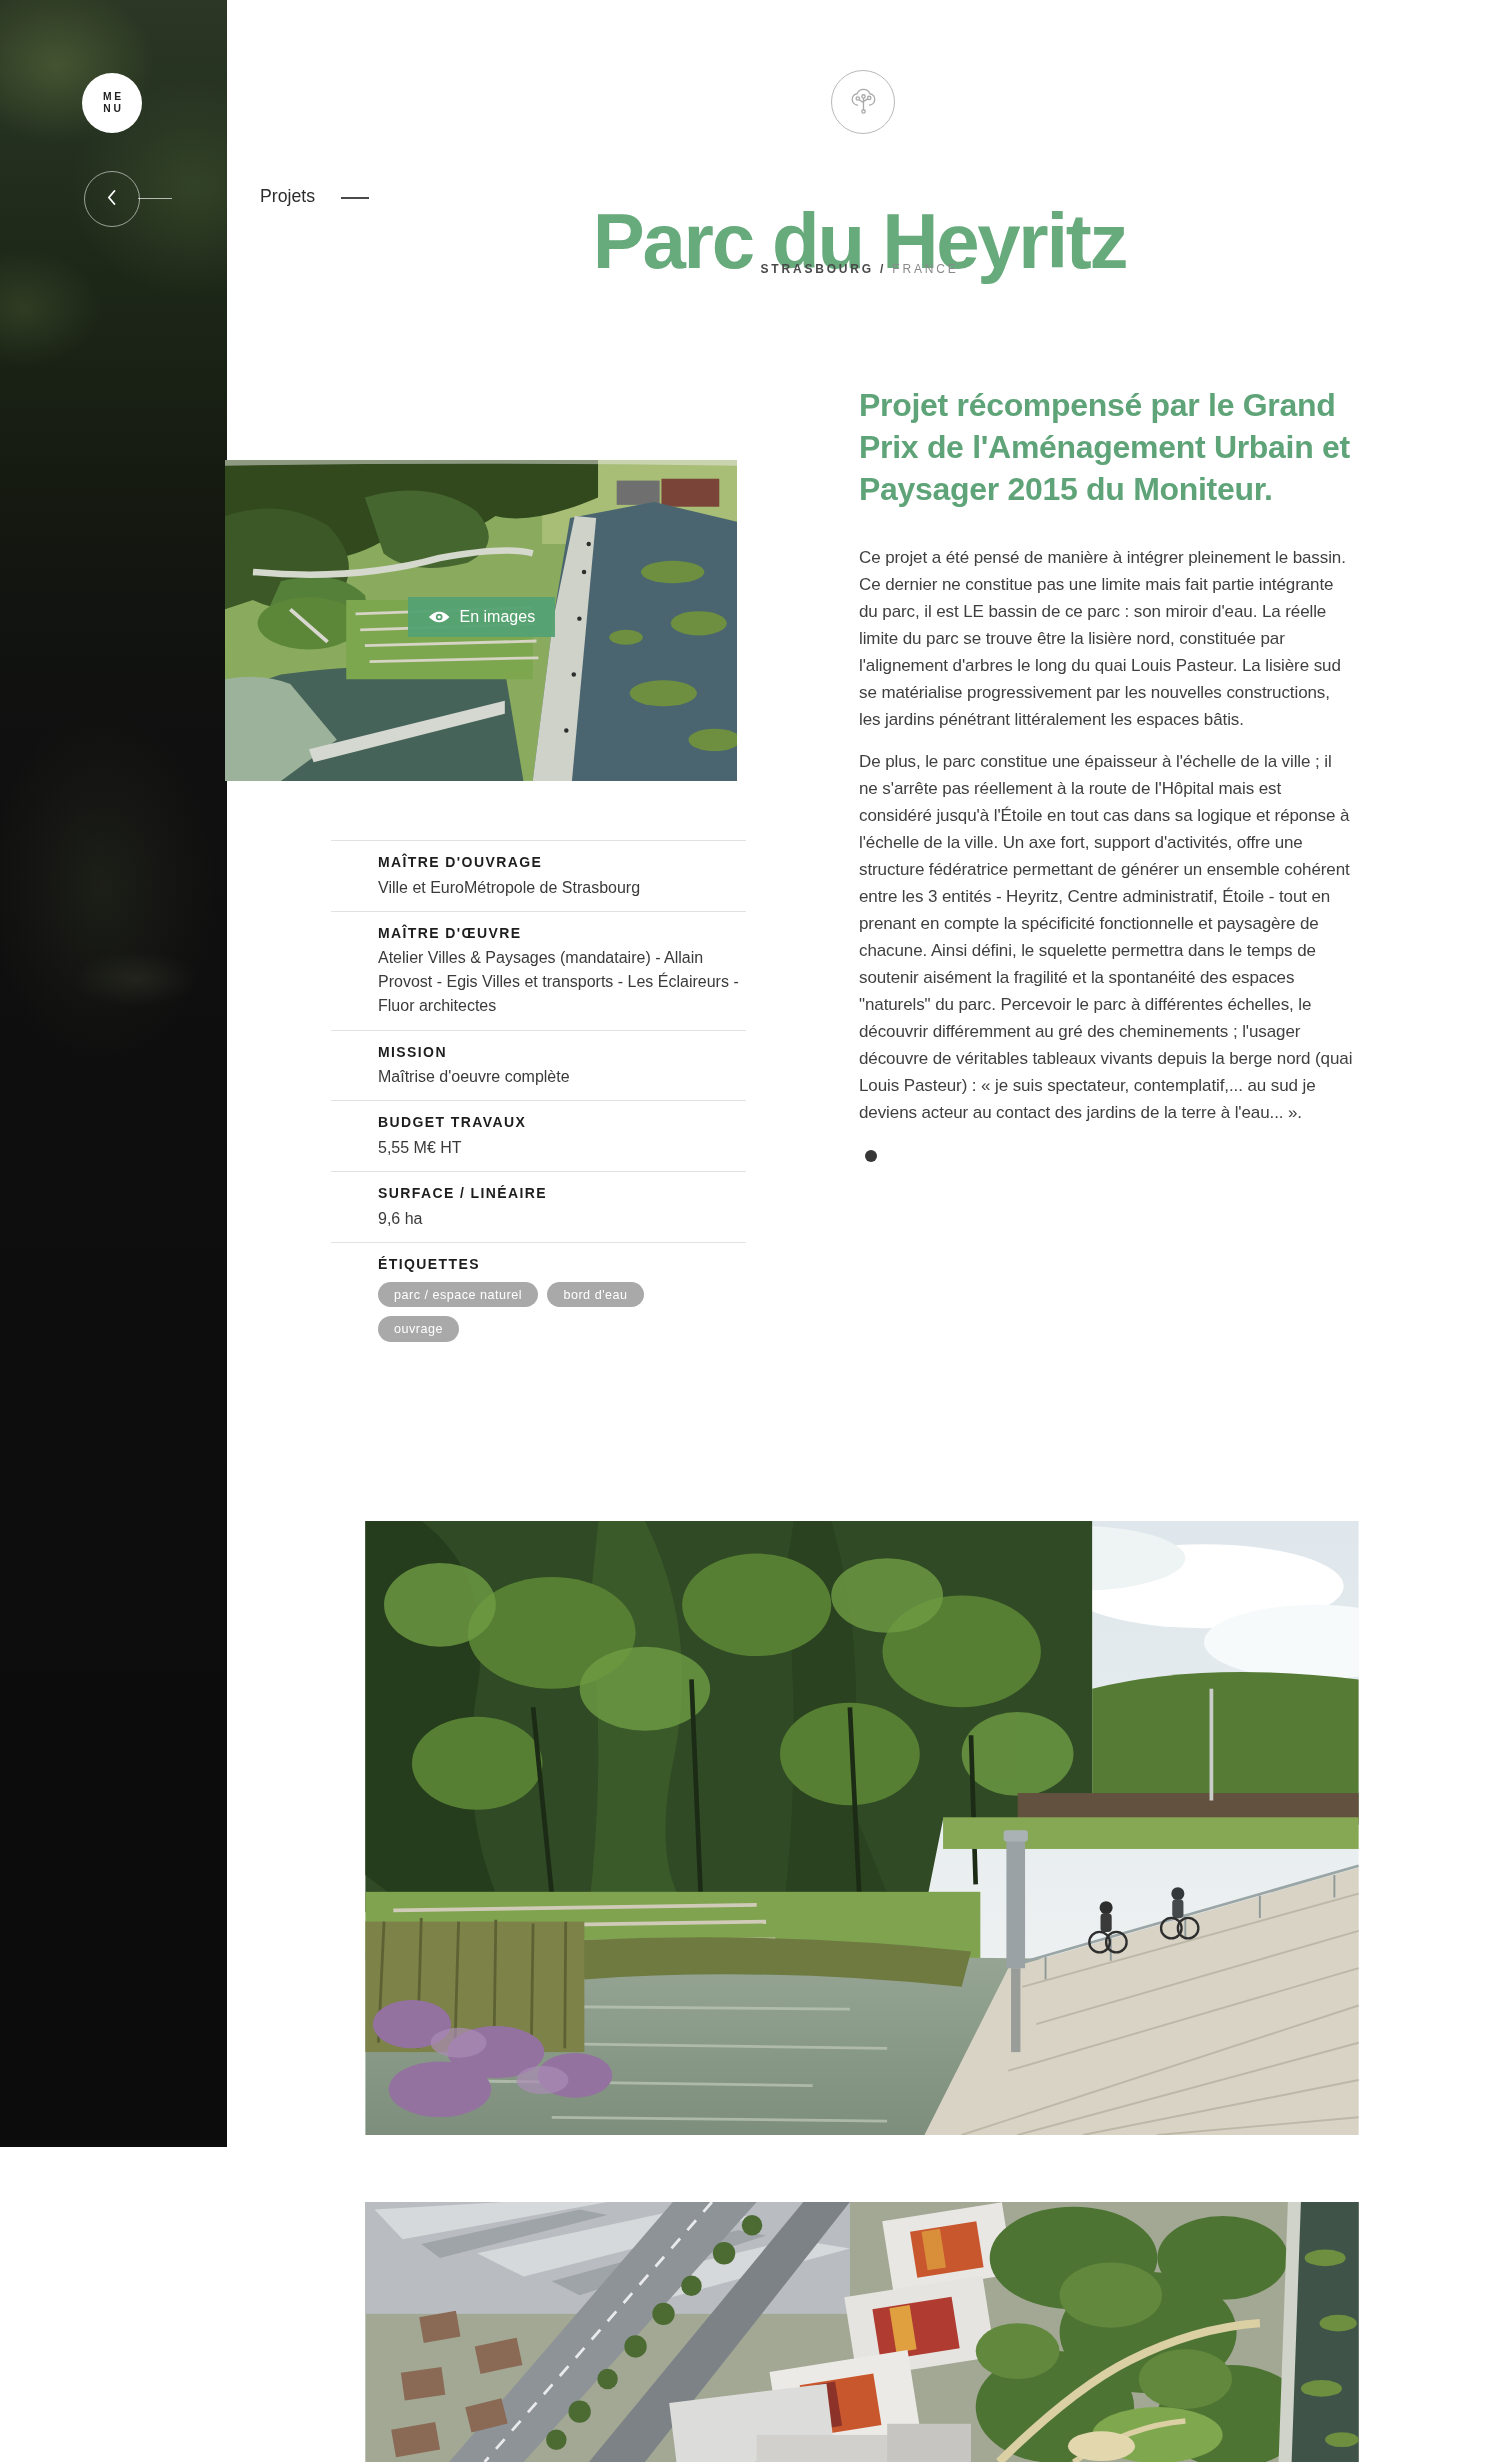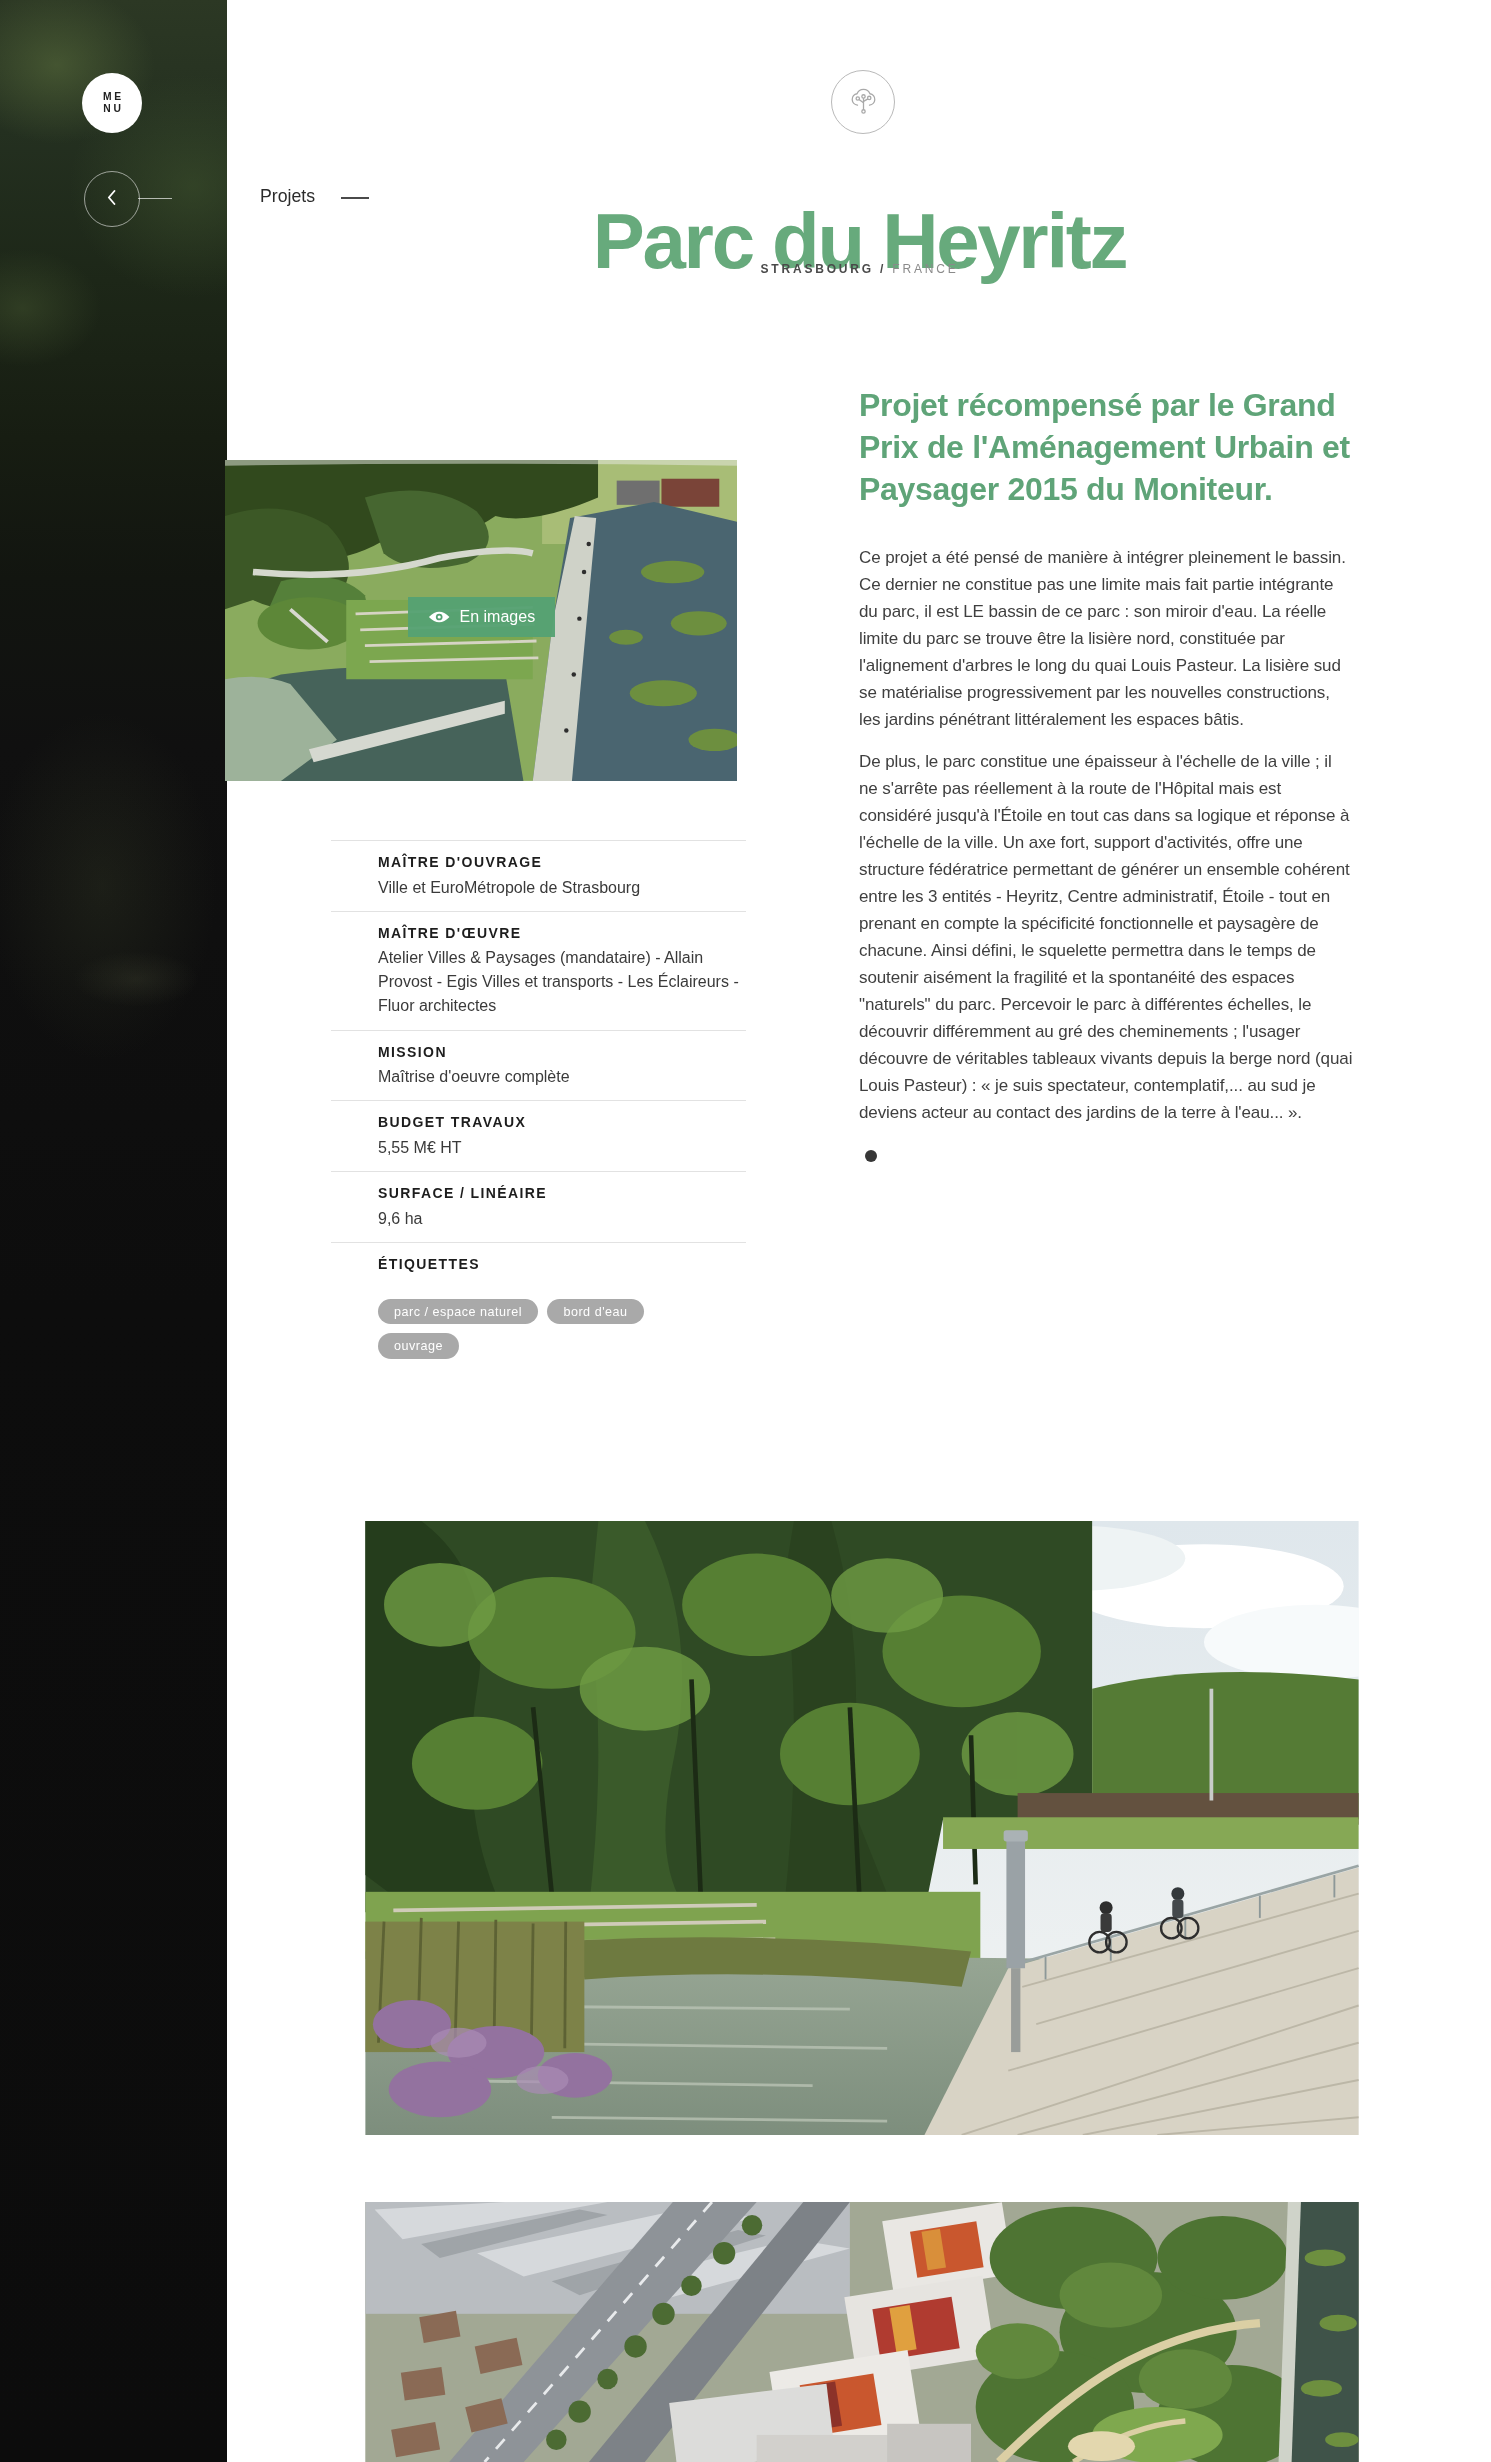--- a/index.html
+++ b/index.html
@@ -1,20 +1,20 @@
 <!DOCTYPE html>
 <html lang="fr" style="font-size:15px"><head>
 <meta charset="utf-8">
 <style>
   html,body{margin:0;padding:0;background:#ffffff;}
   body{font-family:"Liberation Sans", sans-serif;}
   #page{position:relative;width:1492px;height:2462px;background:#ffffff;overflow:hidden;}
 
   
-  .sidebar{position:absolute;left:0;top:0;width:227px;height:2462px;
+  .sidebar{position:absolute;left:0;top:0;width:227px;height:2147px;
     background:
       radial-gradient(ellipse 140px 112px at 25% 65px, rgba(96,117,64,.50), rgba(0,0,0,0) 70%),
       radial-gradient(ellipse 177px 159px at 85% 186px, rgba(70,92,50,.45), rgba(0,0,0,0) 70%),
       radial-gradient(ellipse 112px 84px at 10% 308px, rgba(84,104,58,.35), rgba(0,0,0,0) 70%),
       radial-gradient(ellipse 159px 242px at 45% 886px, rgba(74,84,52,.22), rgba(0,0,0,0) 72%),
       radial-gradient(ellipse 84px 37px at 60% 979px, rgba(120,125,90,.15), rgba(0,0,0,0) 75%),
       linear-gradient(180deg,#2c3824 0px,#243020 131px,#1d2718 280px,#171d12 438px,#121510 578px,#101010 746px,#0d0d0d 1305px,#0c0c0c 2462px);}
   .menu-btn{position:absolute;left:82px;top:73px;width:60px;height:60px;border-radius:50%;
     background:#ffffff;display:flex;flex-direction:column;align-items:center;justify-content:center;
     cursor:pointer;}
@@ -40,21 +40,21 @@
   .hero svg{display:block;}
   .hero-btn{position:absolute;left:183px;top:137px;width:147px;height:40px;
     background:rgba(85,161,115,.96);display:flex;align-items:center;justify-content:center;gap:9.3px;
     color:#ffffff;font-size:16px;cursor:pointer;border:none;}
 
   
   .info-list{position:absolute;left:331px;top:840px;width:415px;}
   .info-item{border-top:0.9px solid #e2e2e2;padding:13px 0 11.2px 47px;}
   .info-label{font-size:14px;font-weight:bold;letter-spacing:1.4px;color:#1d1d1d;margin-bottom:5.6px;}
   .info-value{font-size:16px;color:#3a3a3a;line-height:24px;}
-  .tags-wrap{display:flex;flex-wrap:wrap;gap:9.3px;margin-top:27px;max-width:308px;}
+  .tags-wrap{display:flex;flex-wrap:wrap;gap:9.3px;margin-top:10px;max-width:308px;}
   .tag{background:#a9a9a9;color:#ffffff;font-size:12.6px;letter-spacing:0.5px;
     padding:5.6px 16px;border-radius:15px;white-space:nowrap;cursor:pointer;}
 
   
   .article{position:absolute;left:859px;top:384px;width:494px;}
   .article h2{margin:0 0 34px 0;font-size:32px;line-height:42px;font-weight:bold;color:#5fa478;letter-spacing:-0.3px;}
   .article p{margin:0 0 15px 0;font-size:17px;line-height:27px;color:#3f3f3f;letter-spacing:-0.1px;}
   .end-dot{width:12px;height:12px;border-radius:50%;background:#373737;margin:24px 0 0 5.6px;}
 
   

